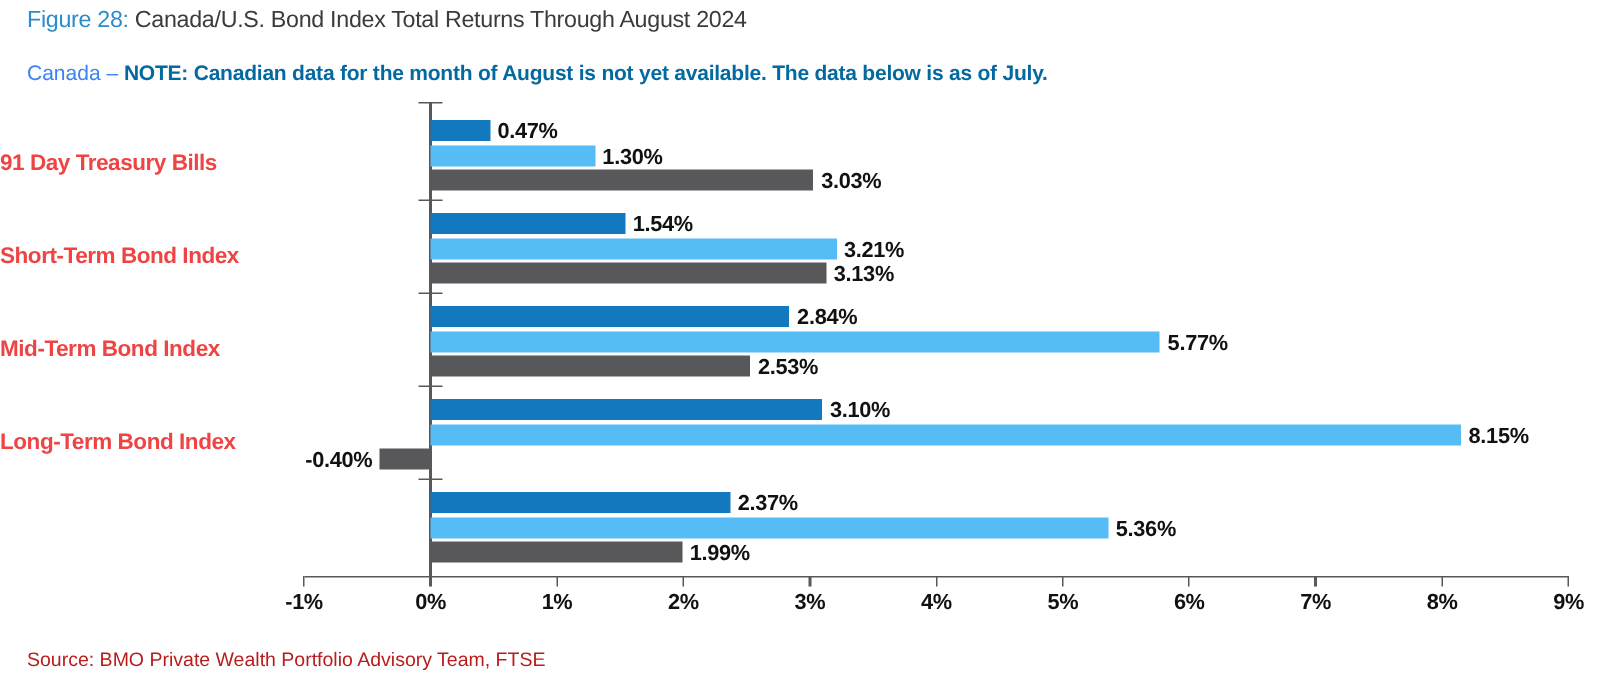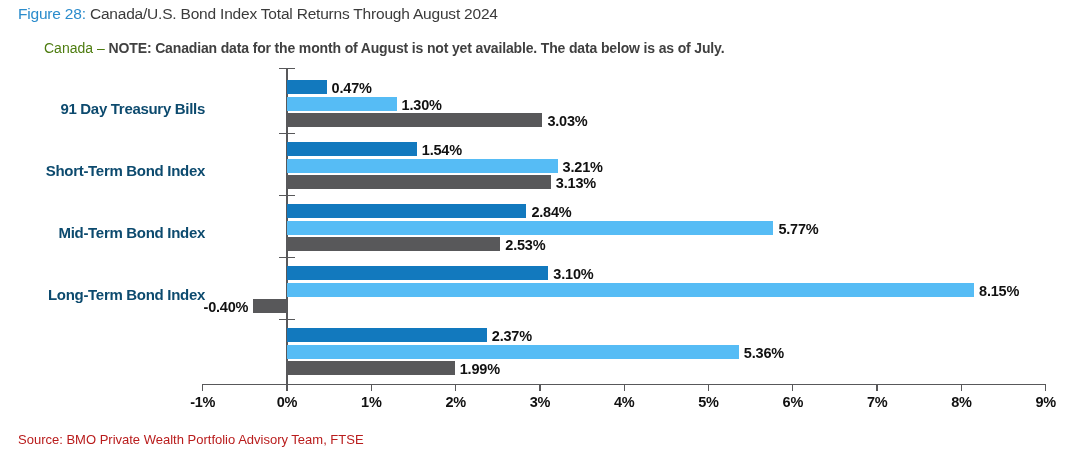--- a/index.html
+++ b/index.html
@@ -11,41 +11,41 @@
   .fig-title{
     position:absolute;left:18px;top:5px;font-size:15.5px;letter-spacing:-0.2px;
     white-space:nowrap;
   }
   .fig-title .fig-num{color:#2b8ccc;}
   .fig-title .fig-text{color:#3b3b3b;}
 
   .subnote{
     position:absolute;left:18px;top:40px;font-size:14px;white-space:nowrap;
   }
-  .subnote .country{color:#4d7c0f;margin-left:26px;}
-  .subnote .note{color:#404040;font-weight:bold;letter-spacing:-0.15px;}
+  .subnote .country{color:#3b82f6;}
+  .subnote .note{color:#0369a1;font-weight:bold;letter-spacing:-0.15px;}
 
   
   #chart{
     position:absolute;left:0;top:66px;width:1069px;height:340px;
   }
   .plot{position:absolute;left:0;top:0;width:1069px;height:318px;}
 
   .zero-axis{
     position:absolute;width:1.6px;background:#58585a;
   }
   .baseline{
     position:absolute;height:1.4px;background:#58585a;
   }
   .tick-v{position:absolute;width:1.4px;background:#58585a;}
   .tick-h{position:absolute;height:1.4px;background:#58585a;}
 
   .cat-label{
     position:absolute;right:1069px;font-size:15px;font-weight:bold;
-    color:#0c4a6e;white-space:nowrap;text-align:right;letter-spacing:-0.3px;
+    color:#ef4444;white-space:nowrap;text-align:left;letter-spacing:-0.3px;
   }
 
   .bar{position:absolute;height:14px;}
   .bar.mtd{background:#1279be;}
   .bar.m3{background:#56bcf5;}
   .bar.ytd{background:#58585a;}
 
   .bar-val{
     position:absolute;font-size:14.5px;font-weight:bold;color:#111111;
     white-space:nowrap;line-height:14px;letter-spacing:-0.2px;

